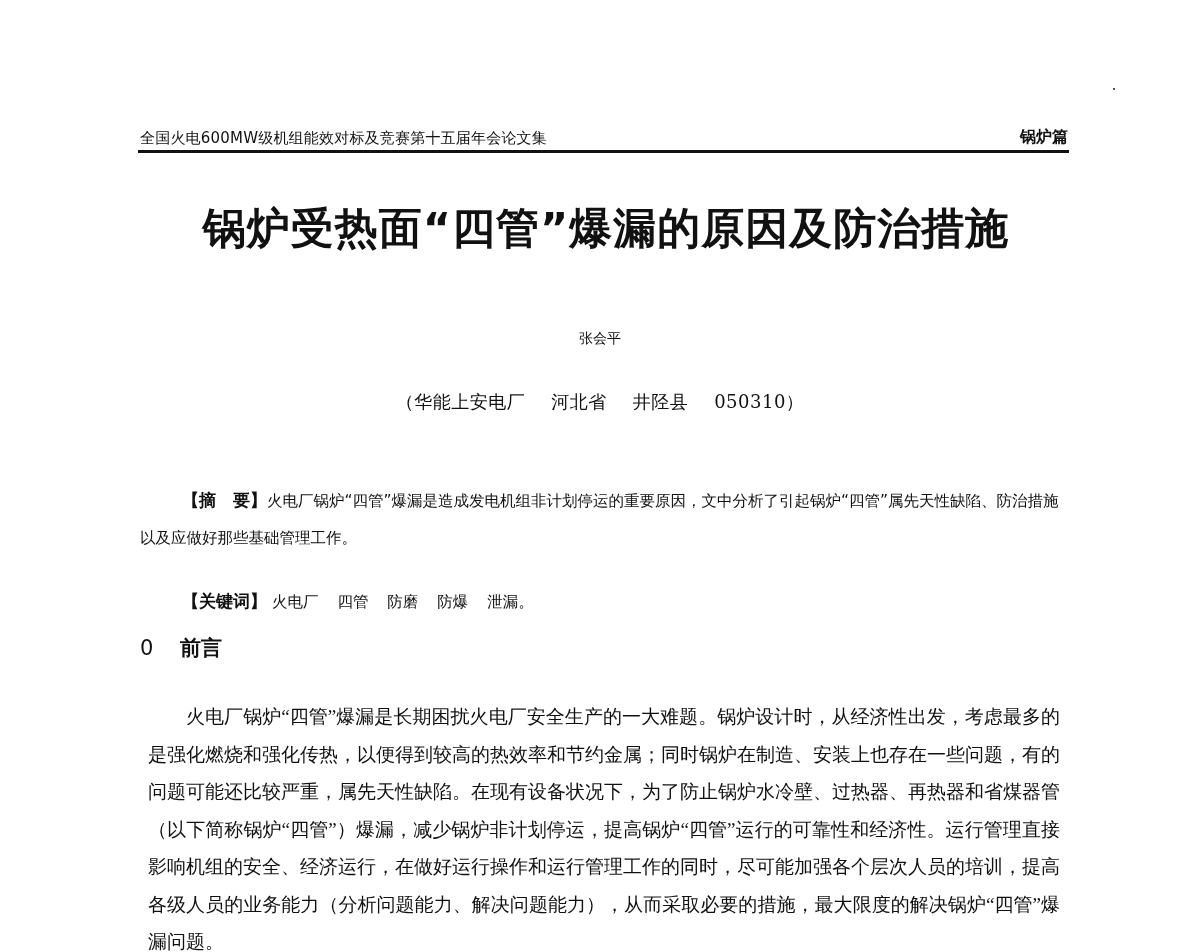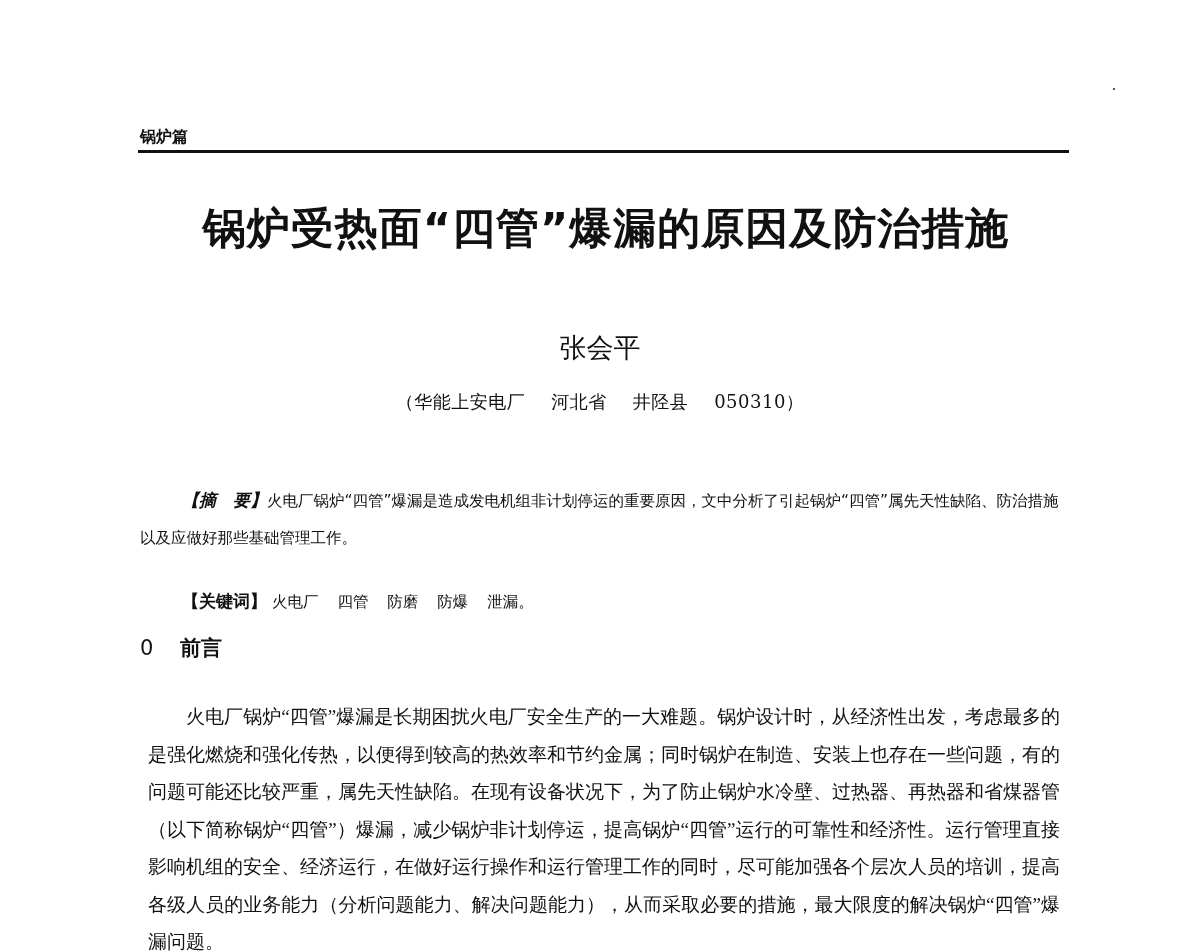--- a/index.html
+++ b/index.html
@@ -63,21 +63,21 @@
       letter-spacing: 1px;
       font-family: "DejaVu Sans", "Liberation Sans", sans-serif;
       margin-left: 6px;
     }
     .author {
       position: absolute;
       left: 0;
       top: 330px;
       width: 1200px;
       text-align: center;
-      font-size: 27px;
+      font-size: 14px;
     }
     .affiliation {
       position: absolute;
       left: 0;
       top: 390px;
       width: 1200px;
       text-align: center;
       font-size: 18px;
       letter-spacing: 0.5px;
     }
@@ -91,21 +91,20 @@
       line-height: 37px;
       font-family: "DejaVu Sans", "Liberation Sans", sans-serif;
     }
     .abstract .lead {
       display: inline-block;
       width: 42px;
     }
     .abstract .label {
       font-weight: bold;
       font-size: 17px;
-      font-style: italic;
     }
     .keywords {
       position: absolute;
       left: 140px;
       top: 583px;
       width: 930px;
       font-size: 15.5px;
       line-height: 37px;
       font-family: "DejaVu Sans", "Liberation Sans", sans-serif;
     }
@@ -136,20 +135,21 @@
       text-indent: 2em;
     }
     .body-text p { margin: 8px; font-family: Liberation Serif, serif; }
   </style>
 </head>
 <body>
 
 <div class="stray-dot"></div>
 
 <div class="running-header">
+  <span class="left">全国火电600MW级机组能效对标及竞赛第十五届年会论文集</span>
   <span class="right">锅炉篇</span>
 </div>
 <div class="header-rule"></div>
 
 <div class="title">锅炉受热面“四管”爆漏的原因及防治措施</div>
 
 <div class="author">张会平</div>
 
 <div class="affiliation">
   <span>（</span><span>华能上安电厂</span><span class="gap"></span><span>河北省</span><span class="gap"></span><span>井陉县</span><span class="gap"></span><span>050310</span><span>）</span>

